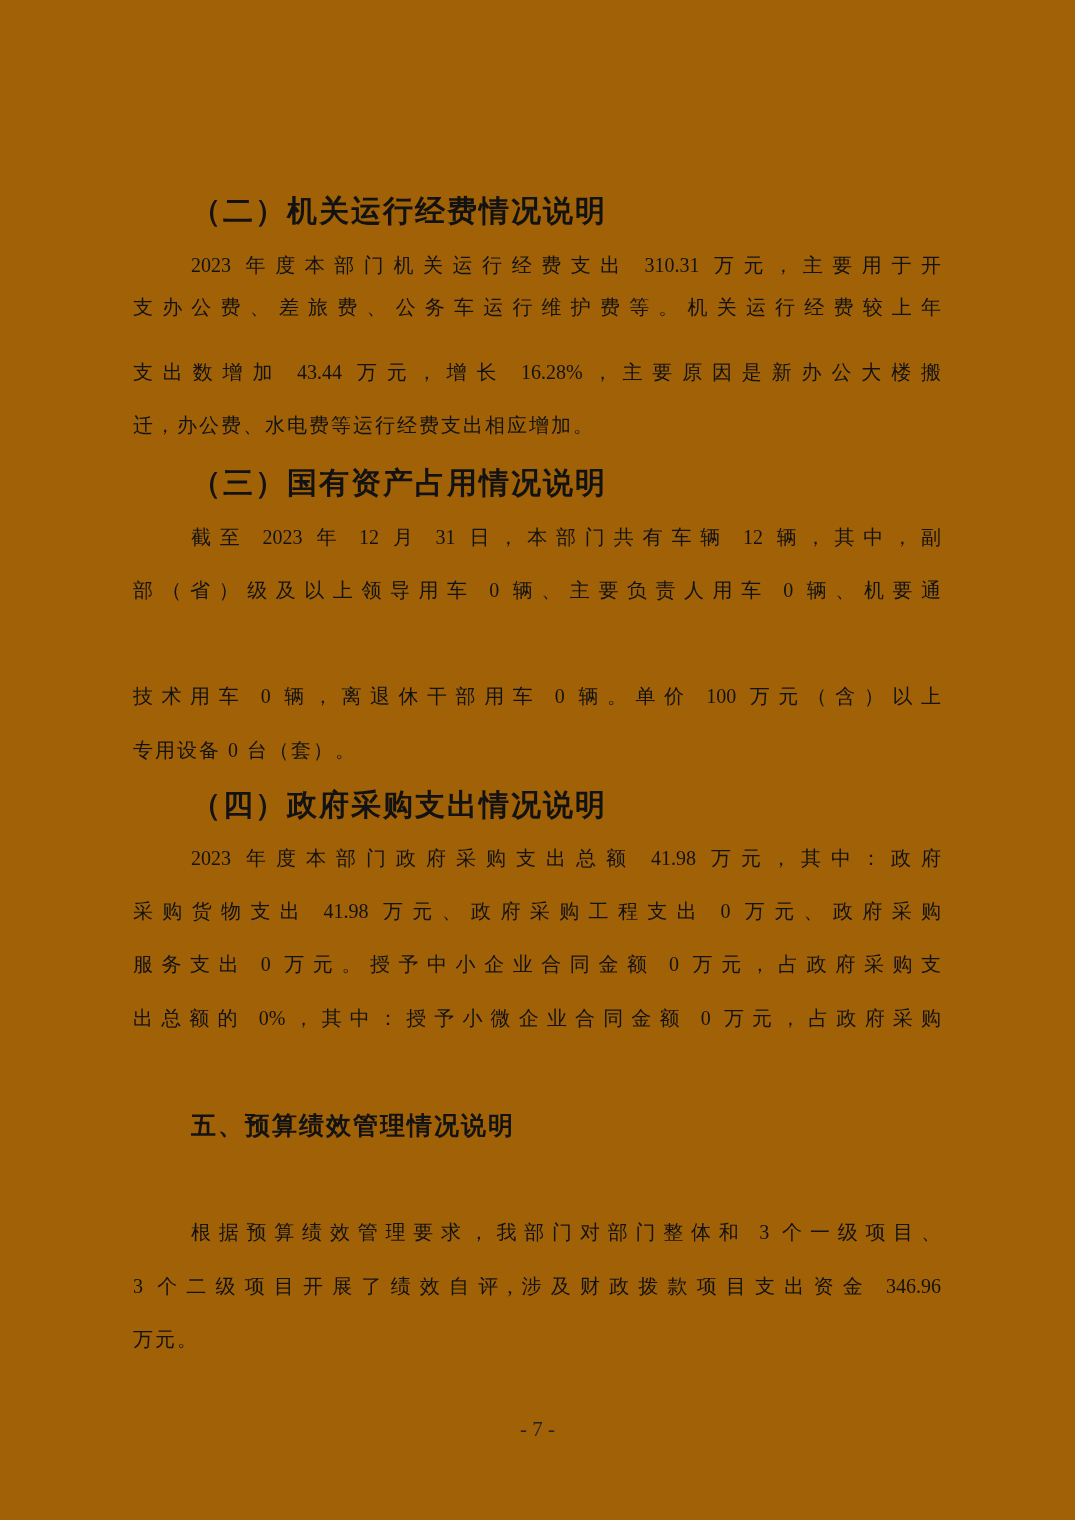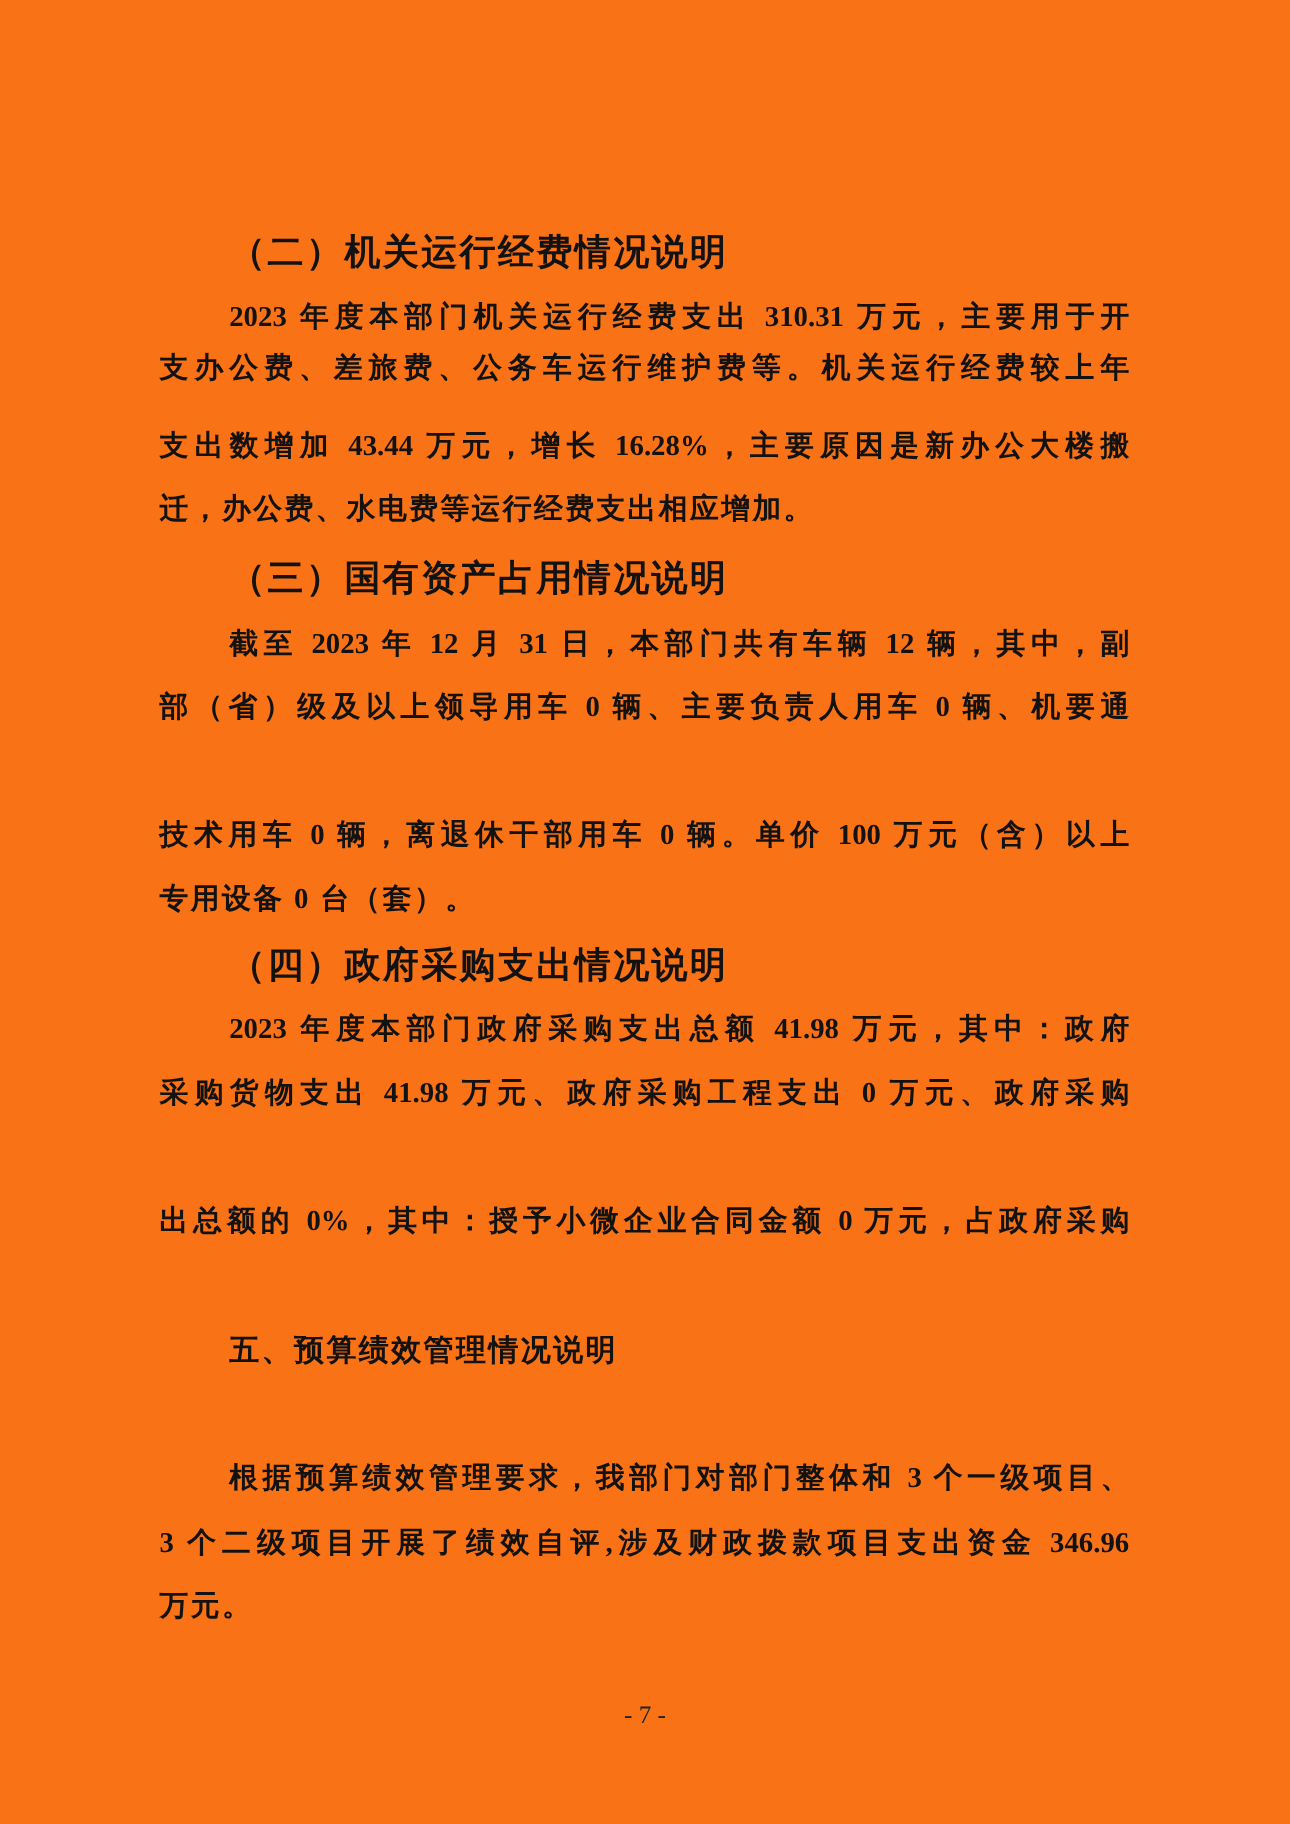--- a/index.html
+++ b/index.html
@@ -4,35 +4,34 @@
 <style>
   html, body {
     margin: 0;
     padding: 0;
     background: #ffffff;
   }
   .page {
     position: relative;
     width: 1075px;
     height: 1520px;
-    background: #f97316;
+    background: #a16207;
     color: #121212;
     font-family: "Liberation Serif", "DejaVu Serif", serif;
     overflow: hidden;
   }
   .line {
     position: absolute;
     left: 133px;
     width: 808px;
     height: 46px;
     line-height: 46px;
-    font-size: 24px;
+    font-size: 20px;
     box-sizing: border-box;
     white-space: nowrap;
-    font-weight: bold;
   }
   .just {
     white-space: normal;
     text-align: justify;
     text-align-last: justify;
     text-justify: inter-character;
   }
   .ind {
     padding-left: 58px;
   }
@@ -74,20 +73,21 @@
 
   <div class="line h-kai ind" style="top:460px">（三）国有资产占用情况说明</div>
   <div class="line just ind" style="top:514px">截至 2023 年 12 月 31 日，本部门共有车辆 12 辆，其中，副</div>
   <div class="line just" style="top:567px">部（省）级及以上领导用车 0 辆、主要负责人用车 0 辆、机要通</div>
   <div class="line just" style="top:673px">技术用车 0 辆，离退休干部用车 0 辆。单价 100 万元（含）以上</div>
   <div class="line plain" style="top:727px">专用设备 0 台（套）。</div>
 
   <div class="line h-kai ind" style="top:782px">（四）政府采购支出情况说明</div>
   <div class="line just ind" style="top:835px">2023 年度本部门政府采购支出总额 41.98 万元，其中：政府</div>
   <div class="line just" style="top:888px">采购货物支出 41.98 万元、政府采购工程支出 0 万元、政府采购</div>
+  <div class="line just" style="top:941px">服务支出 0 万元。授予中小企业合同金额 0 万元，占政府采购支</div>
   <div class="line just" style="top:995px">出总额的 0%，其中：授予小微企业合同金额 0 万元，占政府采购</div>
 
   <div class="line h-hei ind" style="top:1102px">五、预算绩效管理情况说明</div>
   <div class="line just ind" style="top:1209px">根据预算绩效管理要求，我部门对部门整体和 3 个一级项目、</div>
   <div class="line just" style="top:1263px">3 个二级项目开展了绩效自评,涉及财政拨款项目支出资金 346.96</div>
   <div class="line plain" style="top:1316px">万元。</div>
 
   <div class="page-number">- 7 -</div>
 
 </div>

